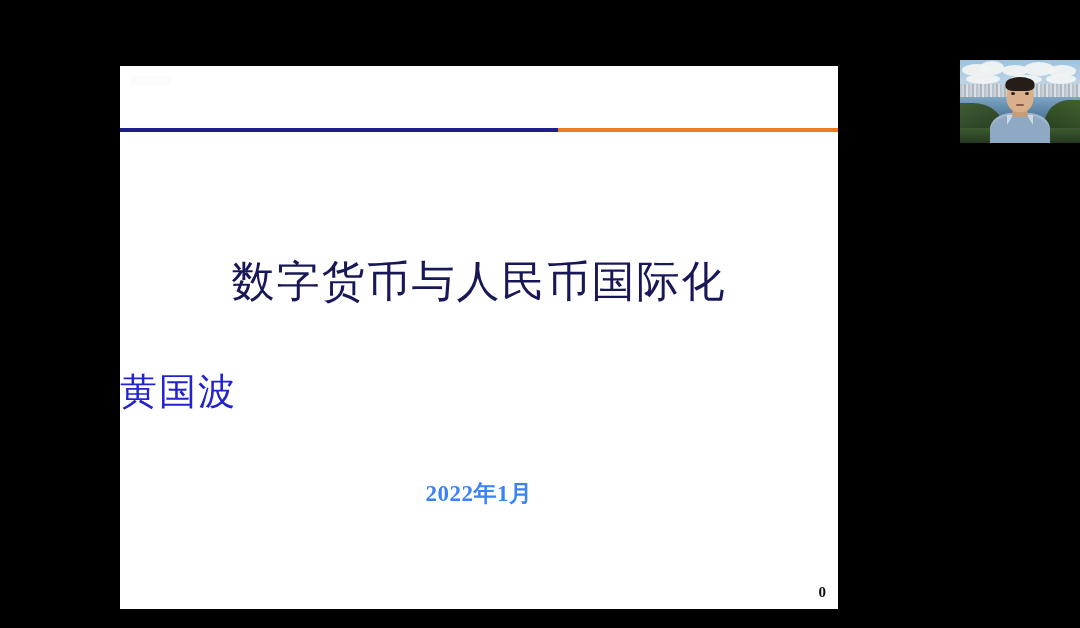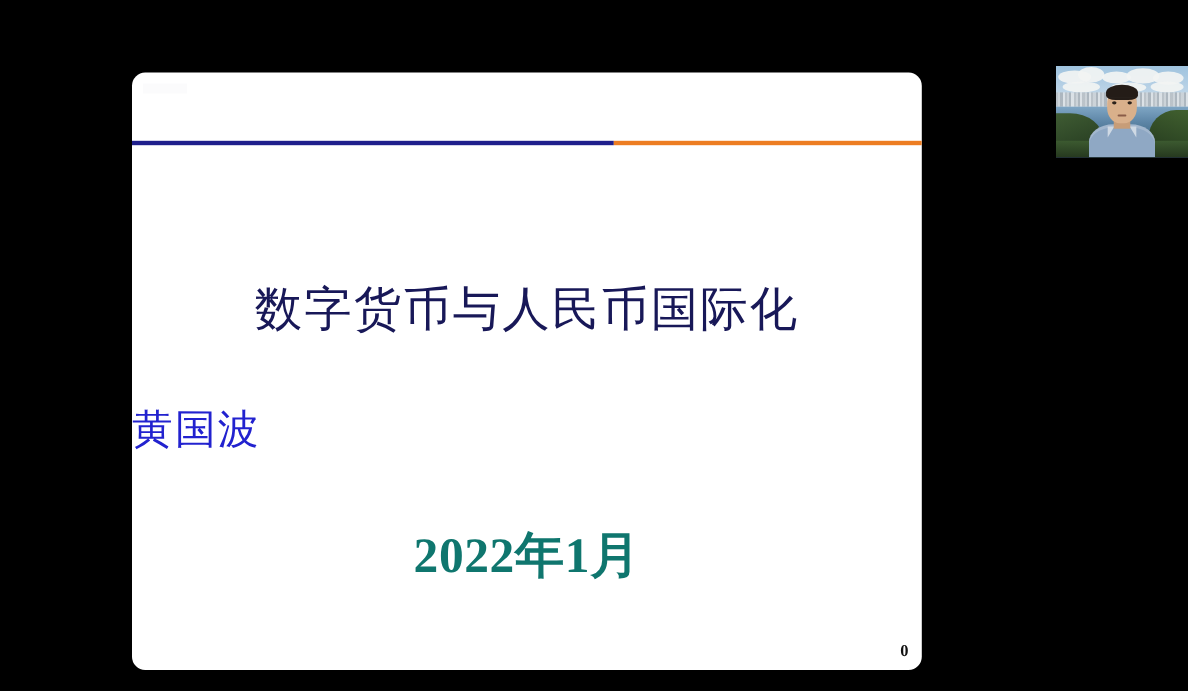--- a/index.html
+++ b/index.html
@@ -25,21 +25,20 @@
 
   
   #slide {
     position: absolute;
     left: 120px;
     top: 66px;
     width: 718px;
     height: 543px;
     background: #ffffff;
     overflow: hidden;
-    border-radius: 12px;
   }
 
   
   .slide-artifact {
     position: absolute;
     left: 10px;
     top: 10px;
     width: 40px;
     height: 9px;
     background: #fbfbfc;
@@ -88,22 +87,22 @@
     line-height: 1.1;
     letter-spacing: 2px;
     font-family: "Liberation Serif", "DejaVu Serif", serif;
   }
   .slide-date {
     position: absolute;
     left: 0;
     right: 0;
     top: 415px;
     text-align: center;
-    color: #0f766e;
-    font-size: 45px;
+    color: #3b82f6;
+    font-size: 23px;
     font-weight: bold;
     line-height: 1.1;
     letter-spacing: 0.5px;
     font-family: "Liberation Serif", "DejaVu Serif", serif;
   }
   .slide-pagenum {
     position: absolute;
     right: 12px;
     bottom: 8px;
     color: #111111;

